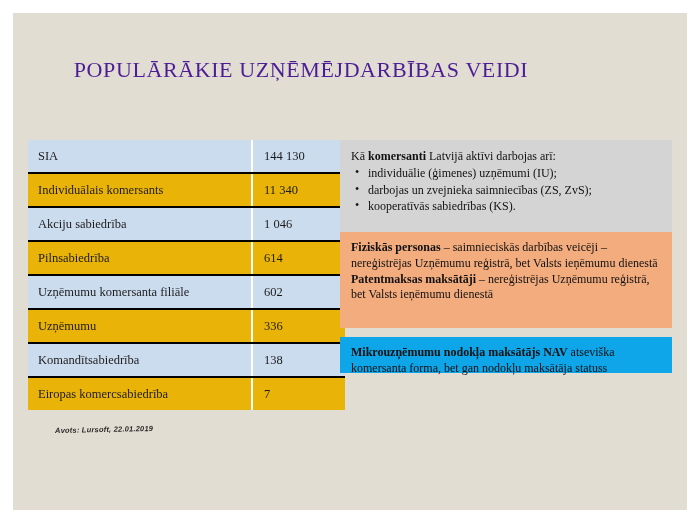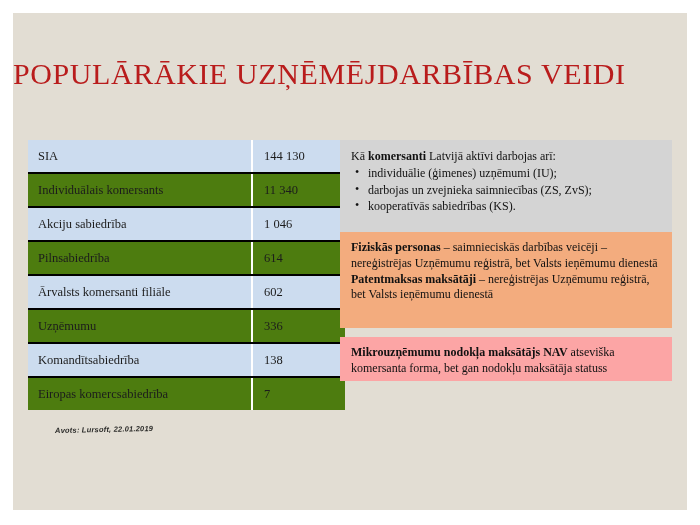--- a/index.html
+++ b/index.html
@@ -25,23 +25,23 @@
   }
 
   
   .title {
     position: absolute;
     left: 0;
     top: 44px;
     width: 576px;
     text-align: center;
     font-family: "Liberation Serif", serif;
-    font-size: 30px;
+    font-size: 22px;
     letter-spacing: 0.6px;
-    color: #b91c1c;
+    color: #4c1d95;
     white-space: nowrap;
   }
 
   
   .table {
     position: absolute;
     left: 15px;
     top: 127px;
     width: 294px;
     border-collapse: collapse;
@@ -52,21 +52,21 @@
     font-size: 12.5px;
     color: #1c1c1c;
     height: 32px;
     padding: 0 0 0 10px;
     border-bottom: 2px solid #000000;
     vertical-align: middle;
     overflow: hidden;
     white-space: nowrap;
   }
   .table tr.odd td { background: #ccdcef; }
-  .table tr.even td { background: #4d7c0f; }
+  .table tr.even td { background: #eab308; }
   .table td.name { width: 213px; border-right: 2px solid #ffffff; }
   .table td.count { width: 81px; padding-left: 11px; }
   .table tr:last-child td { border-bottom: none; }
 
   
   .source {
     position: absolute;
     left: 42px;
     top: 413px;
     font-family: "Liberation Sans", sans-serif;
@@ -97,22 +97,22 @@
     padding: 9px 10px 0 11px;
   }
   .box-orange {
     top: 219px;
     height: 96px;
     background: #f3ac7e;
     padding: 8px 10px 16px 11px;
   }
   .box-blue {
     top: 324px;
-    height: 44px;
-    background: #fca5a5;
+    height: 36px;
+    background: #0ea5e9;
     padding: 8px 10px 0 11px;
   }
 
   .lead { display: block; }
   b { font-weight: bold; }
 
   ul.bullets {
     list-style: none;
     margin: 1px 0 0 0;
     padding: 0;
@@ -152,21 +152,21 @@
       </tr>
       <tr class="odd">
         <td class="name">Akciju sabiedrība</td>
         <td class="count">1 046</td>
       </tr>
       <tr class="even">
         <td class="name">Pilnsabiedrība</td>
         <td class="count">614</td>
       </tr>
       <tr class="odd">
-        <td class="name">Ārvalsts komersanti filiāle</td>
+        <td class="name">Uzņēmumu komersanta filiāle</td>
         <td class="count">602</td>
       </tr>
       <tr class="even">
         <td class="name">Uzņēmumu</td>
         <td class="count">336</td>
       </tr>
       <tr class="odd">
         <td class="name">Komandītsabiedrība</td>
         <td class="count">138</td>
       </tr>

